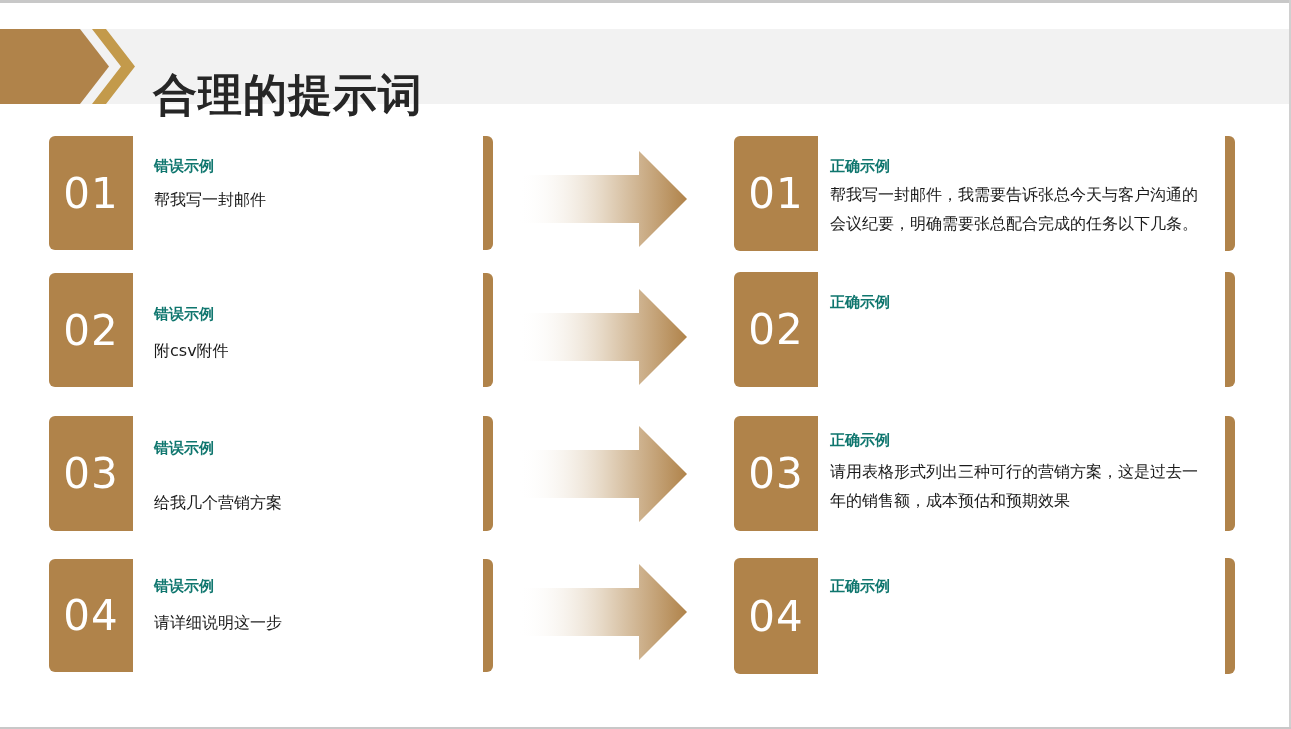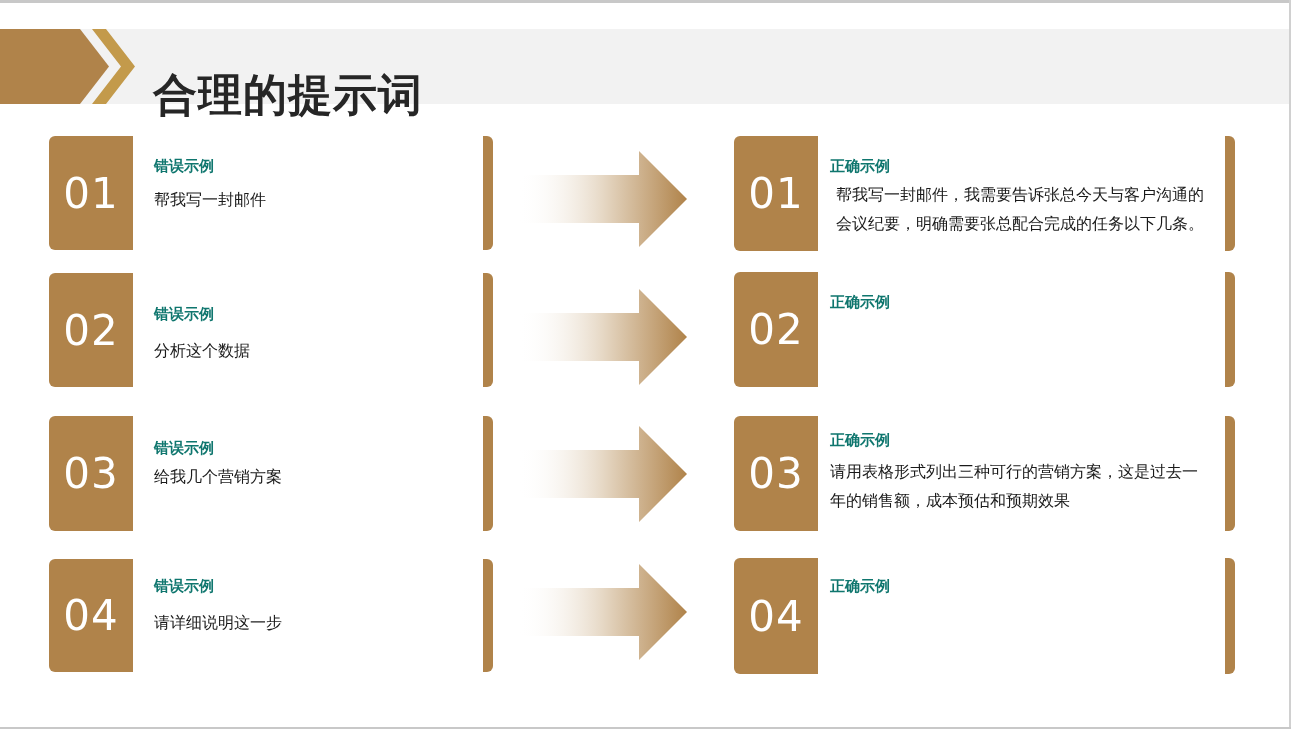--- a/index.html
+++ b/index.html
@@ -46,29 +46,29 @@
     </div>
   <div class="card-title" style="top:17px;">错误示例</div>
   <div class="card-body" style="top:49px;">帮我写一封邮件</div>
   <div class="end-bar"></div>
 </div>
 <div class="card left-card" style="top:273px;height:114px;">
   <div class="num-block">
       <span class="num">02</span>
     </div>
   <div class="card-title" style="top:28px;">错误示例</div>
-  <div class="card-body" style="top:63px;">分析这个数据</div>
+  <div class="card-body" style="top:63px;">附csv附件</div>
   <div class="end-bar"></div>
 </div>
 <div class="card left-card" style="top:416px;height:115px;">
   <div class="num-block">
       <span class="num">03</span>
     </div>
   <div class="card-title" style="top:19px;">错误示例</div>
-  <div class="card-body" style="top:46px;">给我几个营销方案</div>
+  <div class="card-body" style="top:72px;">给我几个营销方案</div>
   <div class="end-bar"></div>
 </div>
 <div class="card left-card" style="top:559px;height:113px;">
   <div class="num-block">
       <span class="num">04</span>
     </div>
   <div class="card-title" style="top:14px;">错误示例</div>
   <div class="card-body" style="top:49px;text-align:center;">请详细说明这一步</div>
   <div class="end-bar"></div>
 </div>
@@ -112,21 +112,21 @@
     </linearGradient>
   </defs>
   <polygon points="0,24 121,24 121,0 169,48 121,96 121,72 0,72" fill="url(#ag4)"></polygon>
 </svg>
 
 <div class="card right-card" style="top:136px;height:115px;">
   <div class="num-block">
       <span class="num">01</span>
     </div>
   <div class="card-title" style="top:17px;left:96px;">正确示例</div>
-  <div class="card-body" style="top:44px;left:96px;text-align:center;">帮我写一封邮件，我需要告诉张总今天与客户沟通的会议纪要，明确需要张总配合完成的任务以下几条。</div>
+  <div class="card-body" style="top:44px;left:96px;">帮我写一封邮件，我需要告诉张总今天与客户沟通的会议纪要，明确需要张总配合完成的任务以下几条。</div>
   <div class="end-bar"></div>
 </div>
 <div class="card right-card" style="top:272px;height:115px;">
   <div class="num-block">
       <span class="num">02</span>
     </div>
   <div class="card-title" style="top:17px;left:96px;">正确示例</div>
   <div class="end-bar"></div>
 </div>
 <div class="card right-card" style="top:416px;height:115px;">

